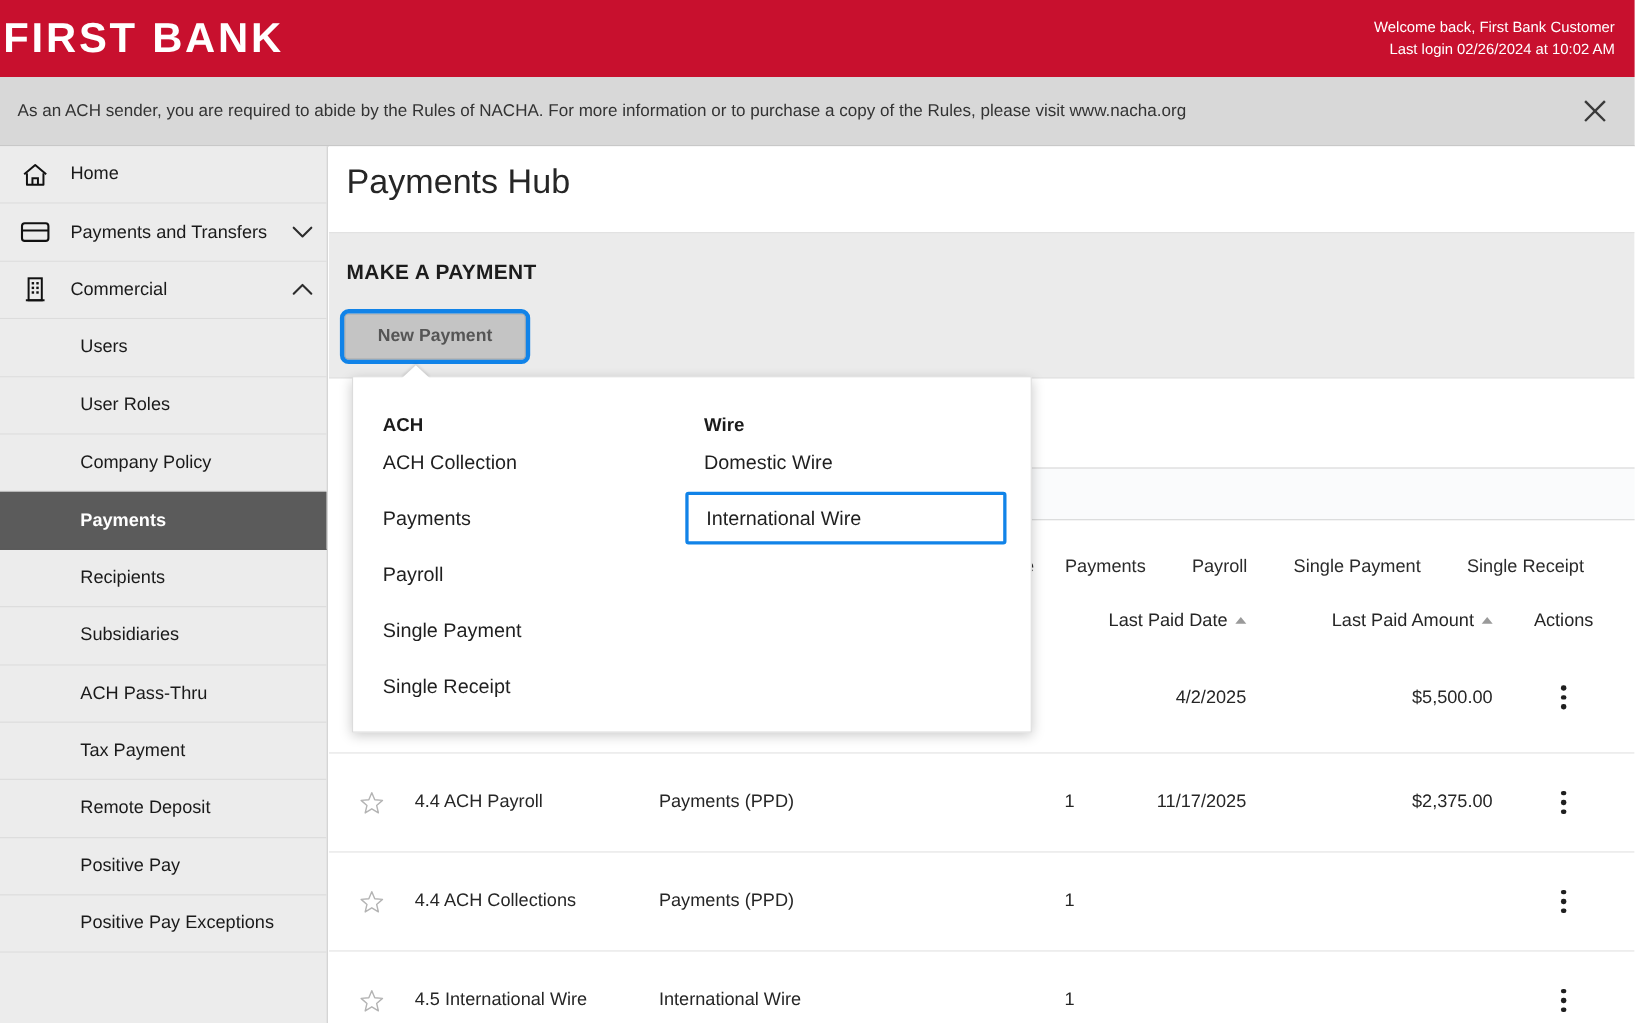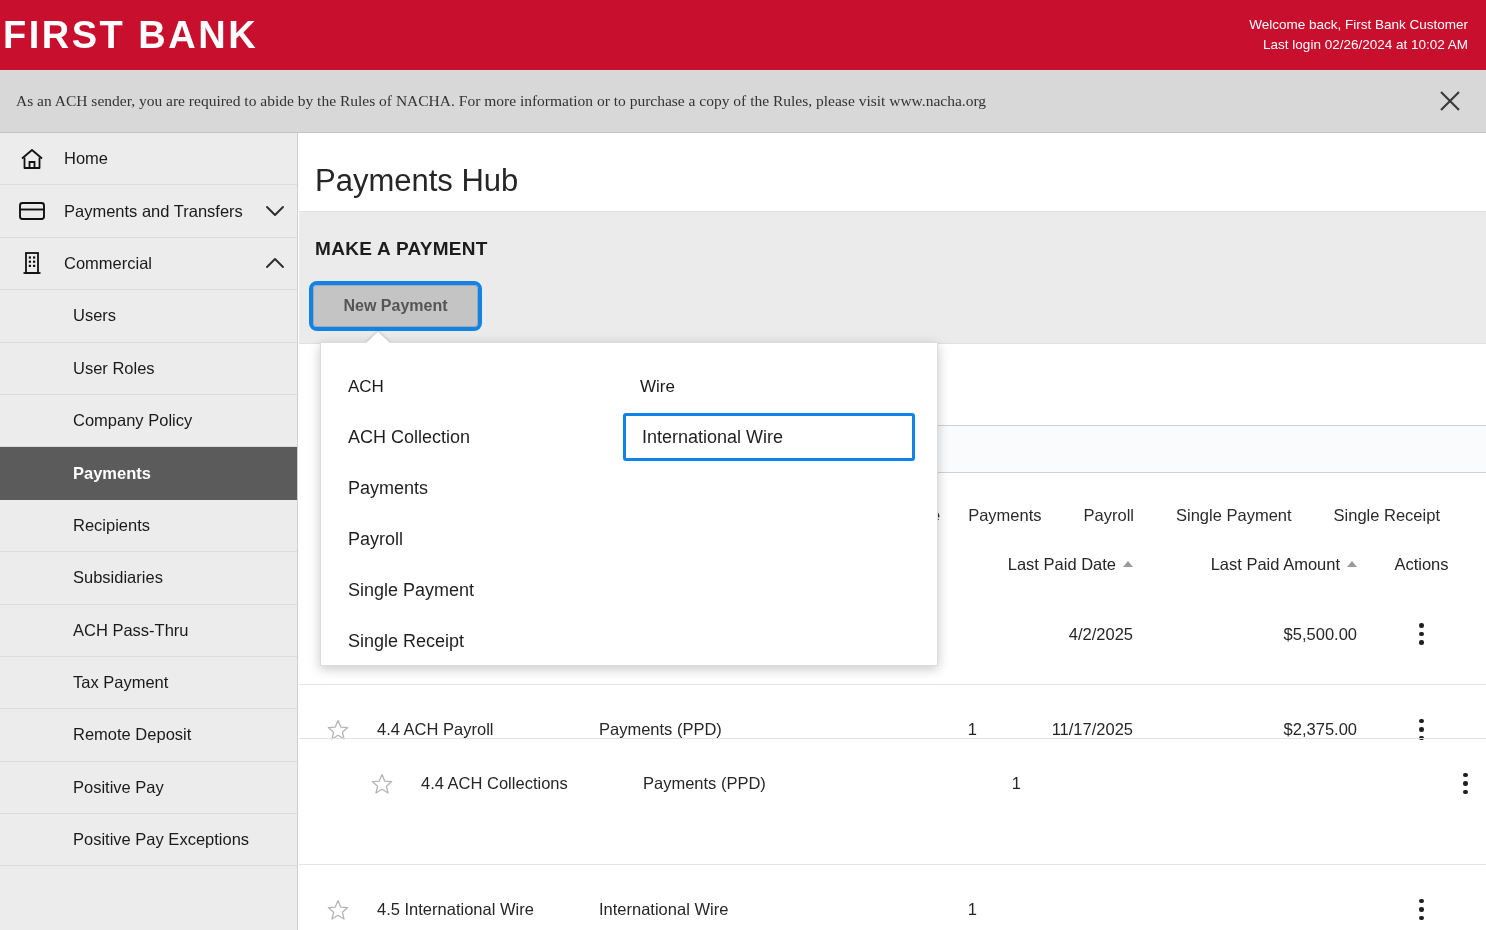--- a/index.html
+++ b/index.html
@@ -39,21 +39,20 @@
     position: absolute; left: 0; top: 70px;
     width: 1486px; height: 63px;
     background: #d8d8d8;
     border-bottom: 1px solid #c4c4c4;
     display: flex; align-items: center; justify-content: space-between;
   }
   .notice-text {
     padding-left: 16px;
     font-size: 15.5px;
     color: #333333;
-    font-family: Liberation Serif, serif;
   }
   .notice-close {
     width: 48px; height: 48px;
     margin-right: 12px;
     display: flex; align-items: center; justify-content: center;
     cursor: pointer;
   }
 
   
   .sidebar {
@@ -103,21 +102,21 @@
   .main {
     position: absolute; left: 299px; top: 133px;
     width: 1187px; height: 797px;
     background: #ffffff;
     overflow: hidden;
   }
   .page-title {
     font-size: 31px;
     color: #262626;
     font-weight: normal;
-    padding: 30px 0 0 16px;
+    padding: 14px 0 0 16px;
   }
   .make-payment-panel {
     position: absolute; left: 0; top: 78px;
     width: 1187px; height: 133px;
     background: #ebebeb;
     border-top: 1px solid #e0e0e0;
     border-bottom: 1px solid #e0e0e0;
   }
   .section-heading {
     font-size: 19px;
@@ -202,23 +201,22 @@
     width: 0; height: 0;
     border-left: 13px solid transparent;
     border-right: 13px solid transparent;
     border-bottom: 12px solid #ffffff;
     filter: drop-shadow(0 -2px 1px rgba(0,0,0,.10));
     z-index: 41;
   }
   .menu-cols { display: flex; padding: 28px 0 0 0; }
   .menu-col { width: 292px; padding-left: 27px; }
   .menu-col-title {
-    font-size: 17px; font-weight: normal; color: #1b1b1b;
+    font-size: 17px; font-weight: bold; color: #1b1b1b;
     height: 32px; display: flex; align-items: center;
-    margin-bottom: 17px;
   }
   .menu-link {
     font-size: 18px; color: #1f1f1f;
     height: 34px; display: flex; align-items: center;
     margin-bottom: 17px;
     cursor: pointer;
   }
   .menu-link.focused {
     border: 3px solid #1183e8;
     border-radius: 3px;
@@ -405,21 +403,21 @@
     <div class="c-amount">$2,375.00</div>
     <div class="c-act">
       <span class="kebab">
           <i></i>
           <i></i>
           <i></i>
         </span>
     </div>
   </div>
 
-  <div class="tbl-row" style="top:605px;padding-left:44px;">
+  <div class="tbl-row" style="top:641px;">
     <div class="c-star">
       <svg width="24" height="24" viewBox="0 0 24 24">
           <path d="M12 2.6 L14.7 9.1 L21.7 9.6 L16.4 14.2 L18 21 L12 17.3 L6 21 L7.6 14.2 L2.3 9.6 L9.3 9.1 Z" fill="none" stroke="#b4b4b4" stroke-width="1.3" stroke-linejoin="round"></path>
         </svg>
     </div>
     <div class="c-name">4.4 ACH Collections</div>
     <div class="c-type">Payments (PPD)</div>
     <div class="c-count">1</div>
     <div class="c-date"></div>
     <div class="c-amount"></div>
@@ -458,18 +456,19 @@
       <div class="menu-col">
         <div class="menu-col-title">ACH</div>
         <div class="menu-link">ACH Collection</div>
         <div class="menu-link">Payments</div>
         <div class="menu-link">Payroll</div>
         <div class="menu-link">Single Payment</div>
         <div class="menu-link">Single Receipt</div>
       </div>
       <div class="menu-col">
         <div class="menu-col-title">Wire</div>
+        <div class="menu-link">Domestic Wire</div>
         <div class="menu-link focused">International Wire</div>
       </div>
     </div>
   </div>
 
 </div>
 
 </body></html>

